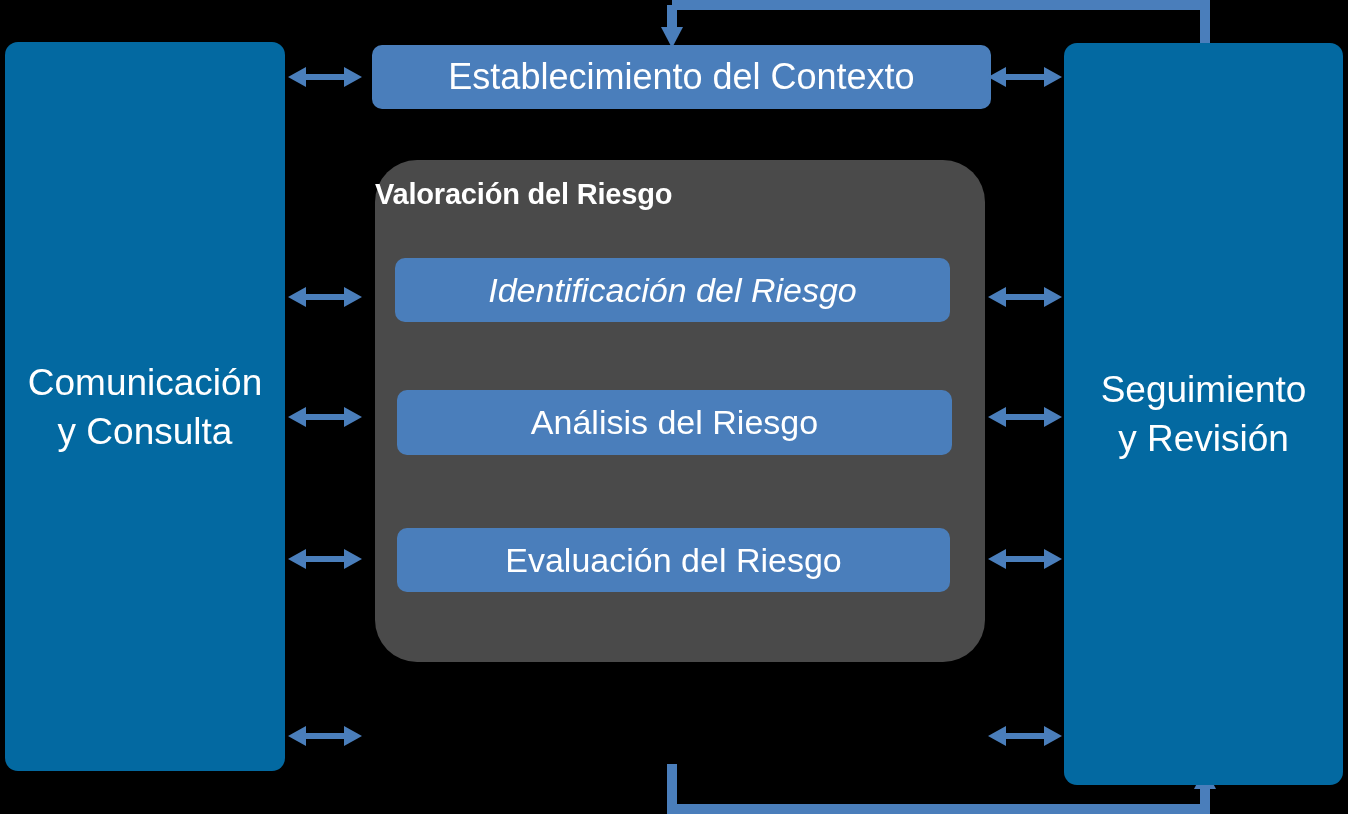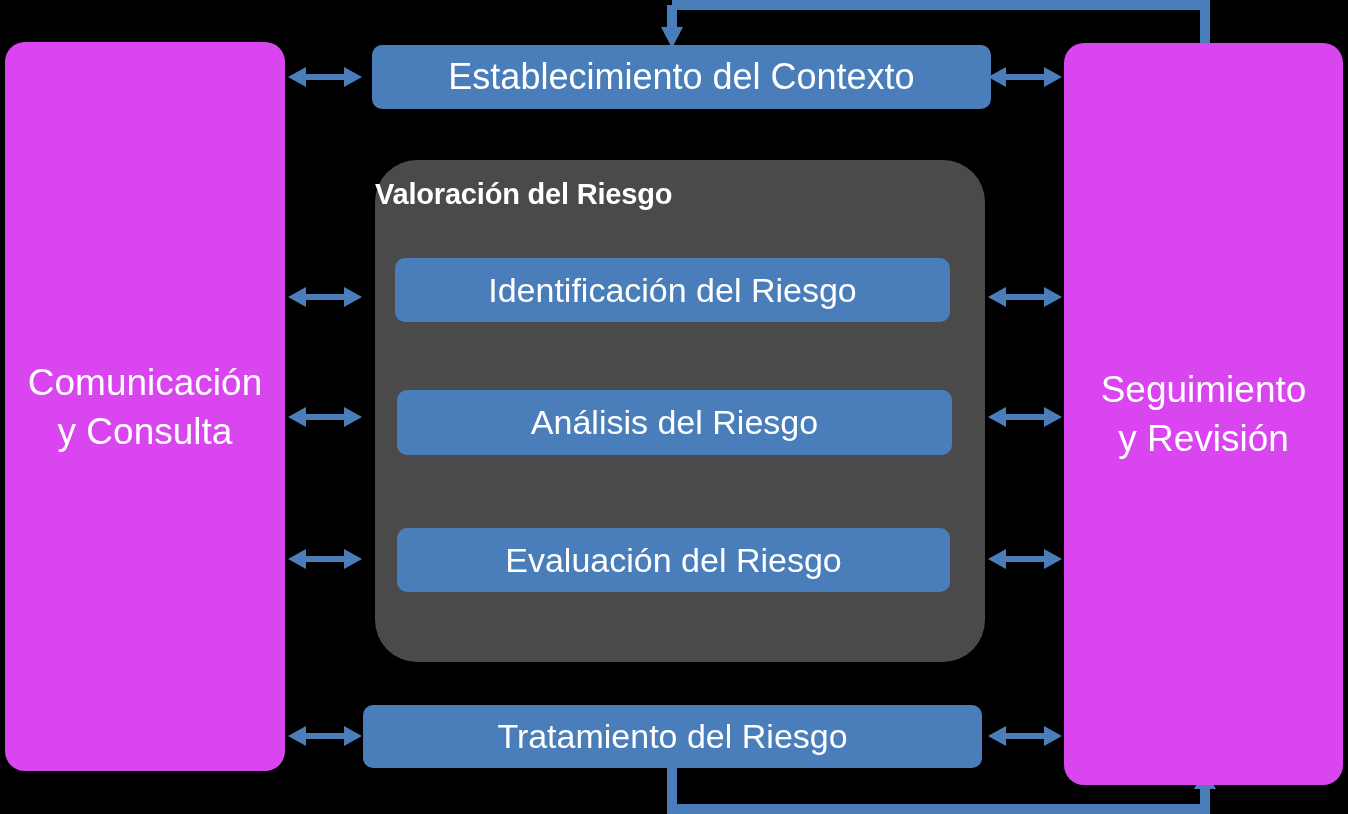--- a/index.html
+++ b/index.html
@@ -13,22 +13,22 @@
   }
   #stage {
     position: relative;
     width: 1348px;
     height: 814px;
     background: #000000;
     overflow: hidden;
   }
   .panel {
     position: absolute;
-    background: #d946ef;
-    border-radius: 20px;
+    background: #0369a1;
+    border-radius: 13px;
     box-sizing: border-box;
   }
   .panel-label {
     position: absolute;
     left: 0;
     right: 0;
     text-align: center;
     color: #ffffff;
     font-size: 37px;
     line-height: 1.33;
@@ -99,20 +99,21 @@
     color: #ffffff;
     font-size: 29px;
     font-weight: 700;
     letter-spacing: -0.2px;
   }
   #box-identification {
     left: 395px;
     top: 258px;
     width: 555px;
     height: 64px;
+    font-style: italic;
   }
   #box-analysis {
     left: 397px;
     top: 390px;
     width: 555px;
     height: 65px;
   }
   #box-evaluation {
     left: 397px;
     top: 528px;
@@ -161,21 +162,20 @@
   <div class="bluebox" id="box-context">Establecimiento del Contexto</div>
 
   <div class="panel" id="panel-assessment">
     <div id="assessment-title">Valoración del Riesgo</div>
   </div>
 
   <div class="bluebox" id="box-identification">Identificación del Riesgo</div>
   <div class="bluebox" id="box-evaluation">Evaluación del Riesgo</div>
   <div class="bluebox" id="box-analysis">Análisis del Riesgo</div>
 
-  <div class="bluebox" id="box-treatment">Tratamiento del Riesgo</div>
 
   <div class="arrow-dbl" style="left:288px; top:64px; width:74px;">
     <svg width="74" height="26" viewBox="0 0 74 26">
       <line x1="12" y1="13" x2="62" y2="13" stroke="#4a7ebb" stroke-width="6"></line>
       <path d="M 0 13 L 18 3 L 18 23 Z" fill="#4a7ebb"></path>
       <path d="M 74 13 L 56 3 L 56 23 Z" fill="#4a7ebb"></path>
     </svg>
   </div>
   <div class="arrow-dbl" style="left:288px; top:284px; width:74px;">
     <svg width="74" height="26" viewBox="0 0 74 26">

